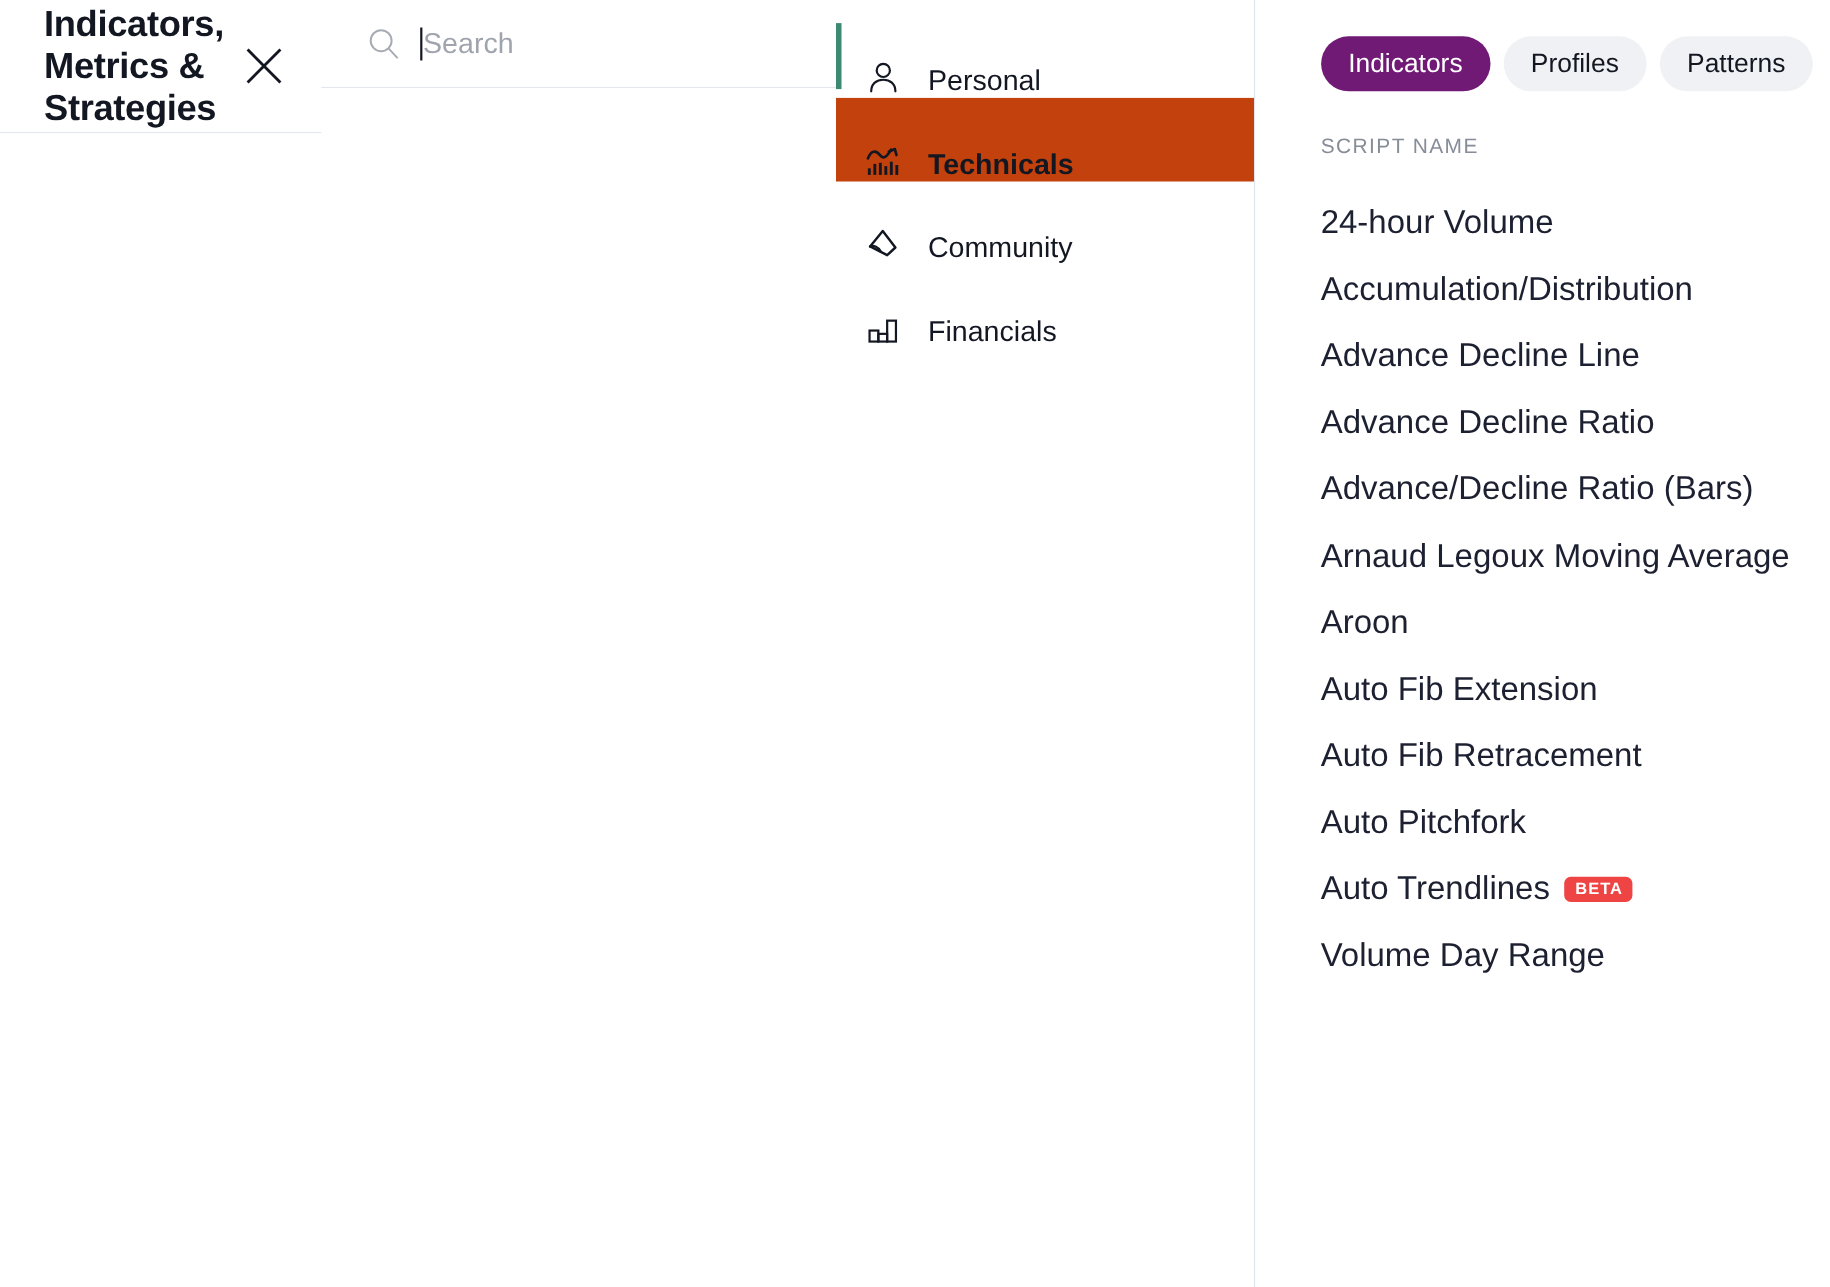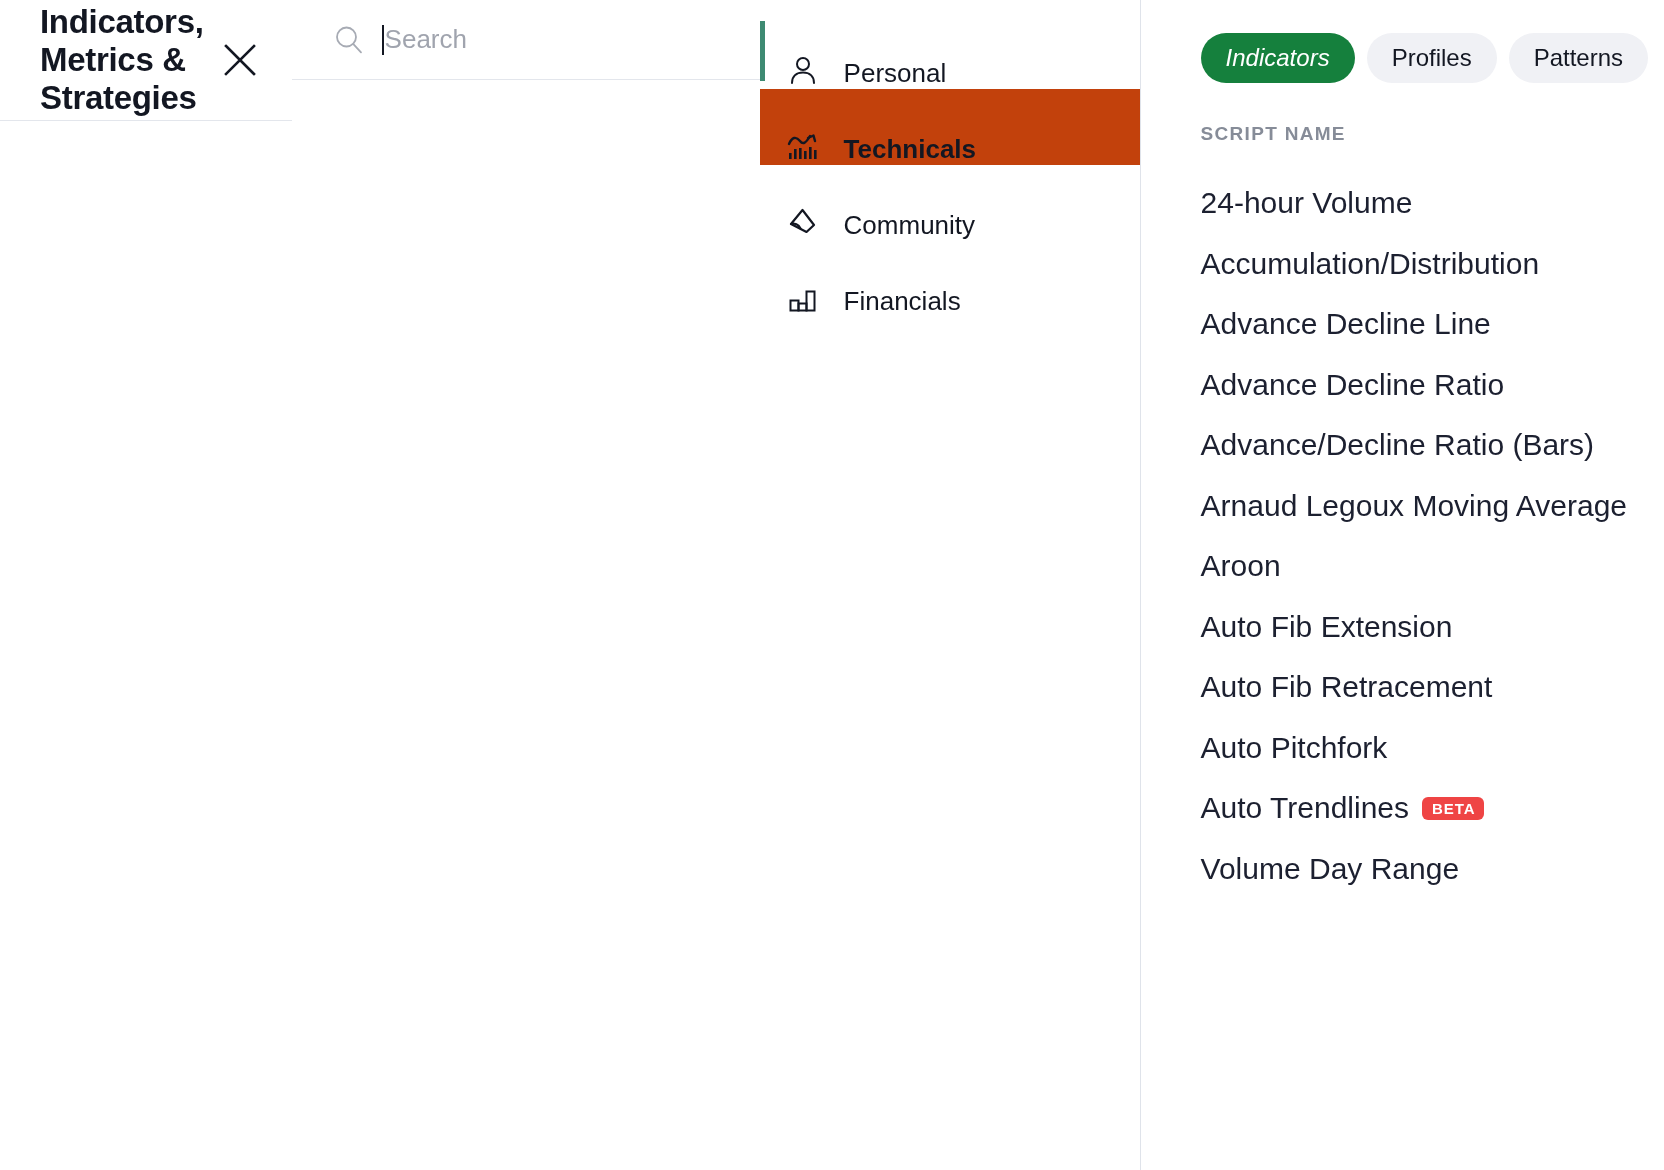--- a/index.html
+++ b/index.html
@@ -156,28 +156,27 @@
     color: #131722;
     font-size: 24px;
     display: flex;
     align-items: center;
     justify-content: center;
     border: none;
     cursor: pointer;
     font-family: "Liberation Sans", sans-serif;
     white-space: nowrap;
   }
-  .tab.active { background: #15803d; color: #ffffff; font-style: italic; }
+  .tab.active { background: #701a75; color: #ffffff; }
 
   .col-head {
     font-size: 19px;
     letter-spacing: 1.3px;
     color: #868c98;
     margin-bottom: 28px;
-    font-weight: bold;
   }
   .script-list { list-style: none; }
   .script-row {
     height: 60.5px;
     display: flex;
     align-items: center;
     cursor: pointer;
   }
   .script-name {
     font-size: 30px;

